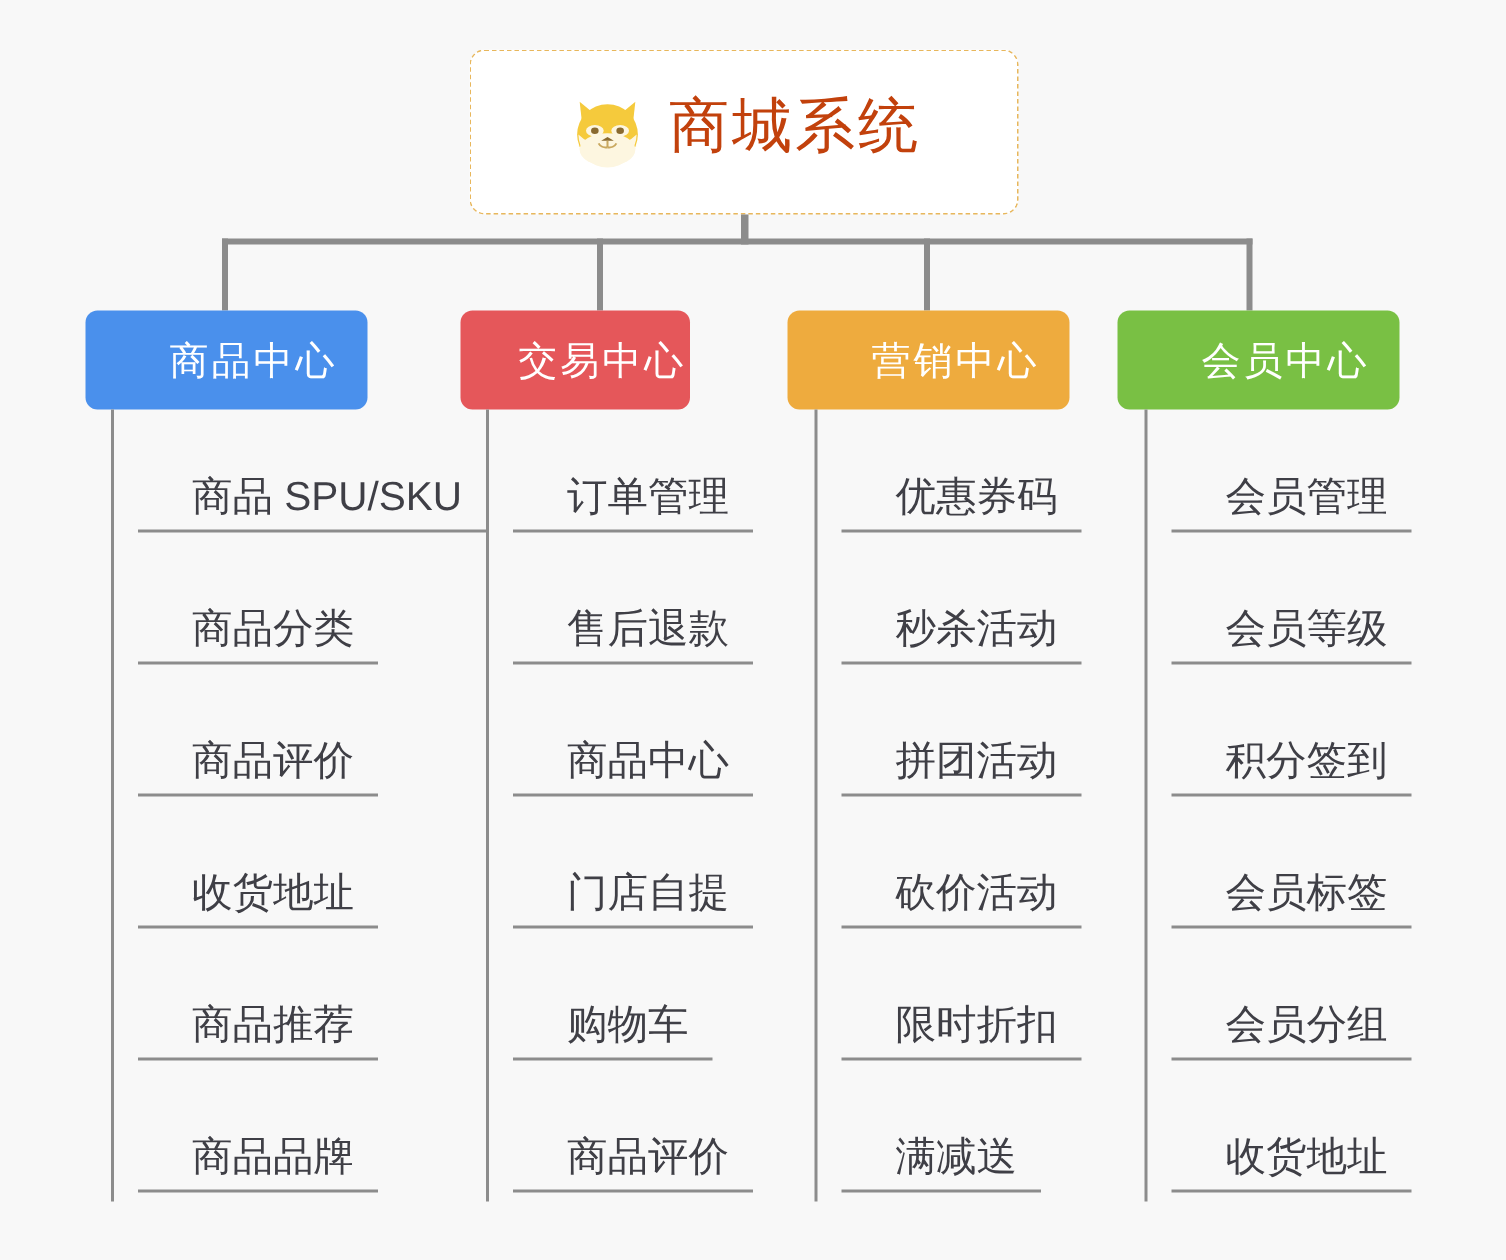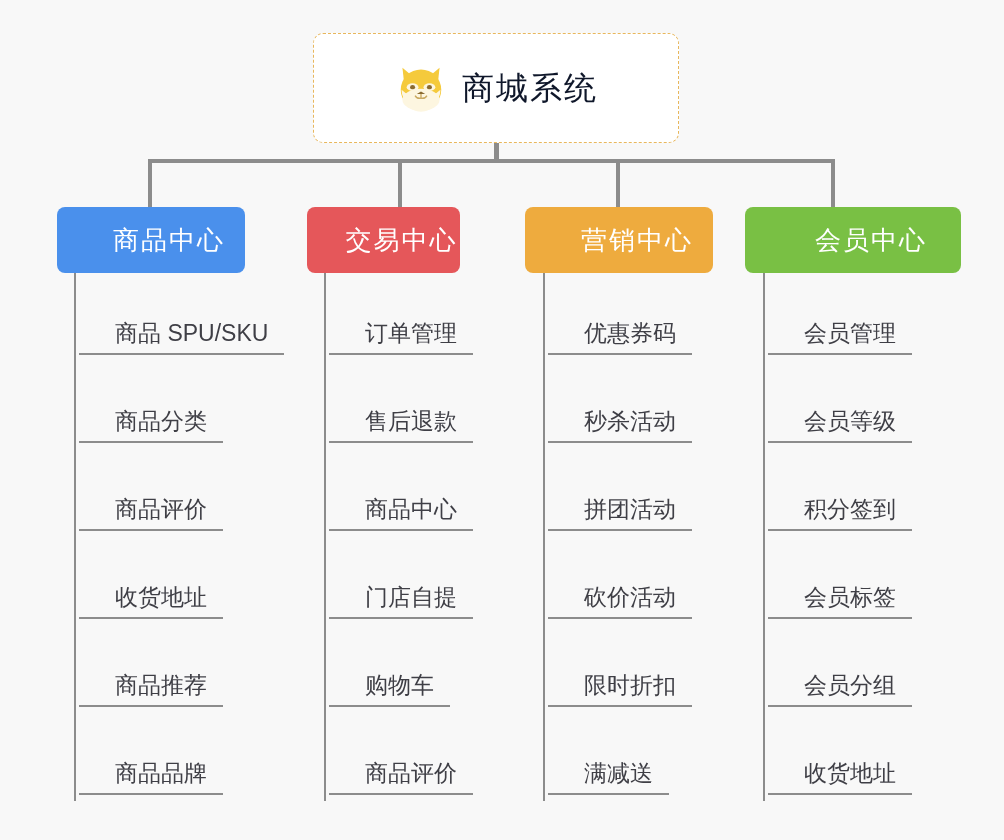--- a/index.html
+++ b/index.html
@@ -35,25 +35,26 @@
     justify-content: center;
     gap: 14px;
   }
   .root-icon {
     width: 54px;
     height: 54px;
     flex: 0 0 54px;
     display: block;
   }
   .root-title {
-    font-size: 32px;
-    color: #0f172a;
+    font-size: 40px;
+    color: #c2410c;
     letter-spacing: 2px;
     line-height: 1;
     white-space: nowrap;
+    font-family: Liberation Mono, monospace;
   }
 
   
   .conn {
     position: absolute;
     background: #8c8c8c;
   }
   .conn-v { width: 4px; }
   .conn-h { height: 4px; }
 
@@ -85,24 +86,24 @@
     width: 2px;
     background: #8c8c8c;
   }
   .leaf {
     position: absolute;
     left: 2px;
     height: 88px;
   }
   .leaf-label {
     position: absolute;
-    left: 3px;
+    left: 16px;
     bottom: 6px;
     white-space: nowrap;
-    font-size: 23px;
+    font-size: 27px;
     color: #3f3f46;
     padding: 0 16px 4px 36px;
     border-bottom: 2px solid #8c8c8c;
     box-sizing: border-box;
   }
 </style>
 </head>
 <body>
 
 <div id="mindmap">
@@ -201,21 +202,21 @@
         <div class="leaf" style="top: 264px;">
           <div class="leaf-label">砍价活动</div>
         </div>
         <div class="leaf" style="top: 352px;">
           <div class="leaf-label">限时折扣</div>
         </div>
         <div class="leaf" style="top: 440px;">
           <div class="leaf-label">满减送</div>
         </div>
       </div>
-      <div class="cat-box" style="left: 745px; top: 207px; width: 216px; background: rgb(121, 192, 68);">
+      <div class="cat-box" style="left: 745px; top: 207px; width: 188px; background: rgb(121, 192, 68);">
         <span>会员中心</span>
       </div>
       <div class="branch" style="left: 763px;">
         <div class="spine" style="height: 528px;"></div>
         <div class="leaf" style="top: 0px;">
           <div class="leaf-label">会员管理</div>
         </div>
         <div class="leaf" style="top: 88px;">
           <div class="leaf-label">会员等级</div>
         </div>

